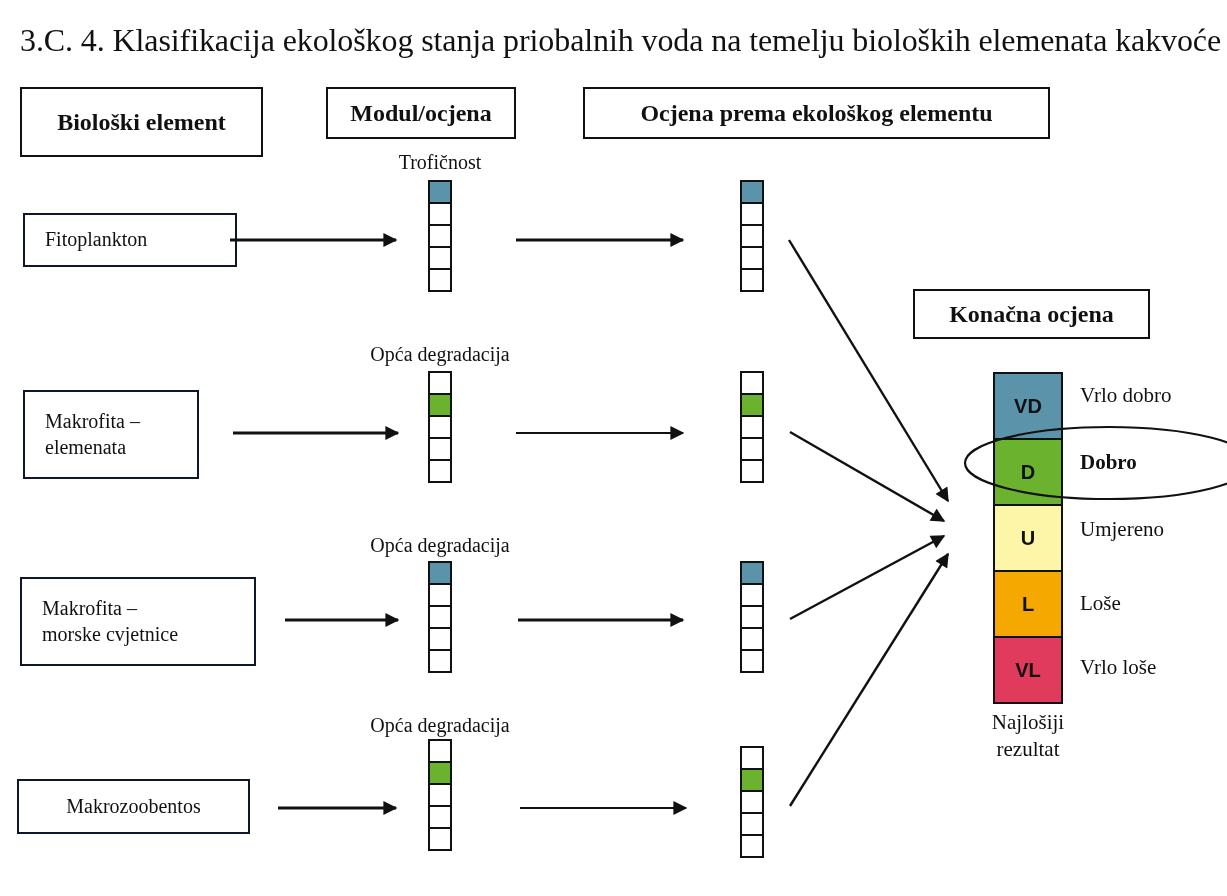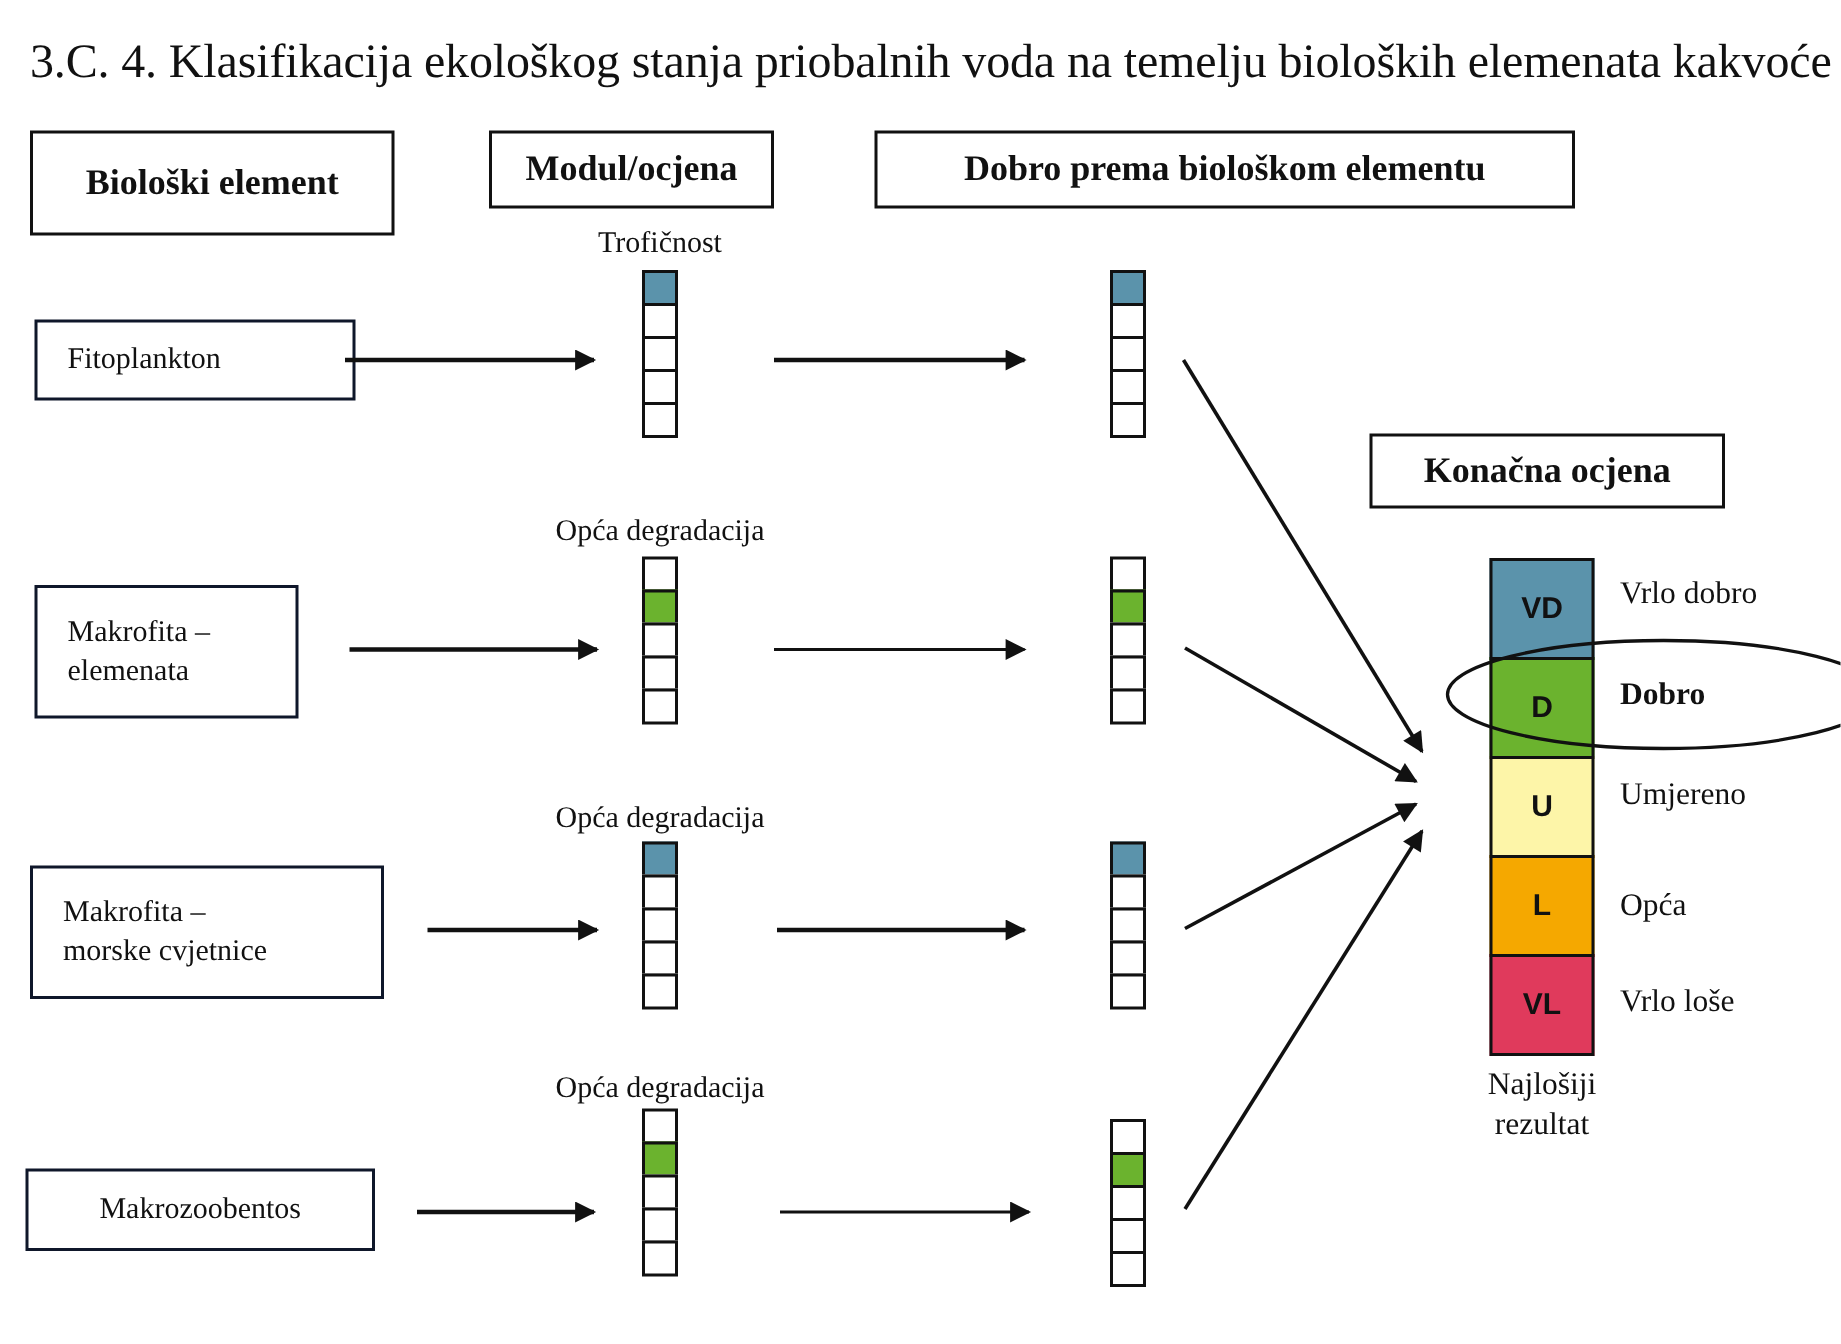--- a/index.html
+++ b/index.html
@@ -26,21 +26,21 @@
   .foot { font-size: 21px; text-align: center; line-height: 1.3; width: 120px; }
   svg.overlay { position: absolute; left: 0; top: 0; pointer-events: none; }
 </style>
 </head>
 <body>
 
 <div class="abs title">3.C. 4. Klasifikacija ekološkog stanja priobalnih voda na temelju bioloških elemenata kakvoće</div>
 
 <div class="abs hbox" style="left:20px;top:87px;width:243px;height:70px;">Biološki element</div>
 <div class="abs hbox" style="left:326px;top:87px;width:190px;height:52px;">Modul/ocjena</div>
-<div class="abs hbox" style="left:583px;top:87px;width:467px;height:52px;">Dobro prema biološkom elementu</div>
+<div class="abs hbox" style="left:583px;top:87px;width:467px;height:52px;">Ocjena prema ekološkog elementu</div>
 <div class="abs hbox" style="left:913px;top:289px;width:237px;height:50px;">Konačna ocjena</div>
 
 <div class="abs ebox" style="left:23px;top:213px;width:214px;height:54px;">
   <span>Fitoplankton</span>
 </div>
 <div class="abs ebox" style="left:23px;top:390px;width:176px;height:89px;">
   <div>
     <div>Makrofita –</div>
     <div>elemenata</div>
   </div>
@@ -132,21 +132,21 @@
       <span>L</span>
     </div>
   <div class="scell" style="background: rgb(224, 58, 92);">
       <span>VL</span>
     </div>
 </div>
 
 <div class="abs slabel" style="left:1080px;top:383px;">Vrlo dobro</div>
 <div class="abs slabel bold" style="left:1080px;top:450px;">Dobro</div>
 <div class="abs slabel" style="left:1080px;top:517px;">Umjereno</div>
-<div class="abs slabel" style="left:1080px;top:591px;">Opća</div>
+<div class="abs slabel" style="left:1080px;top:591px;">Loše</div>
 <div class="abs slabel" style="left:1080px;top:655px;">Vrlo loše</div>
 
 <div class="abs foot" style="left:968px;top:709px;">
   <div>Najlošiji</div>
   <div>rezultat</div>
 </div>
 
 <svg class="overlay" width="1227" height="896" viewBox="0 0 1227 896">
   <defs>
     <marker id="ah" viewBox="0 0 10 10" refX="9" refY="5" markerWidth="7" markerHeight="7" orient="auto-start-reverse" markerUnits="userSpaceOnUse">

